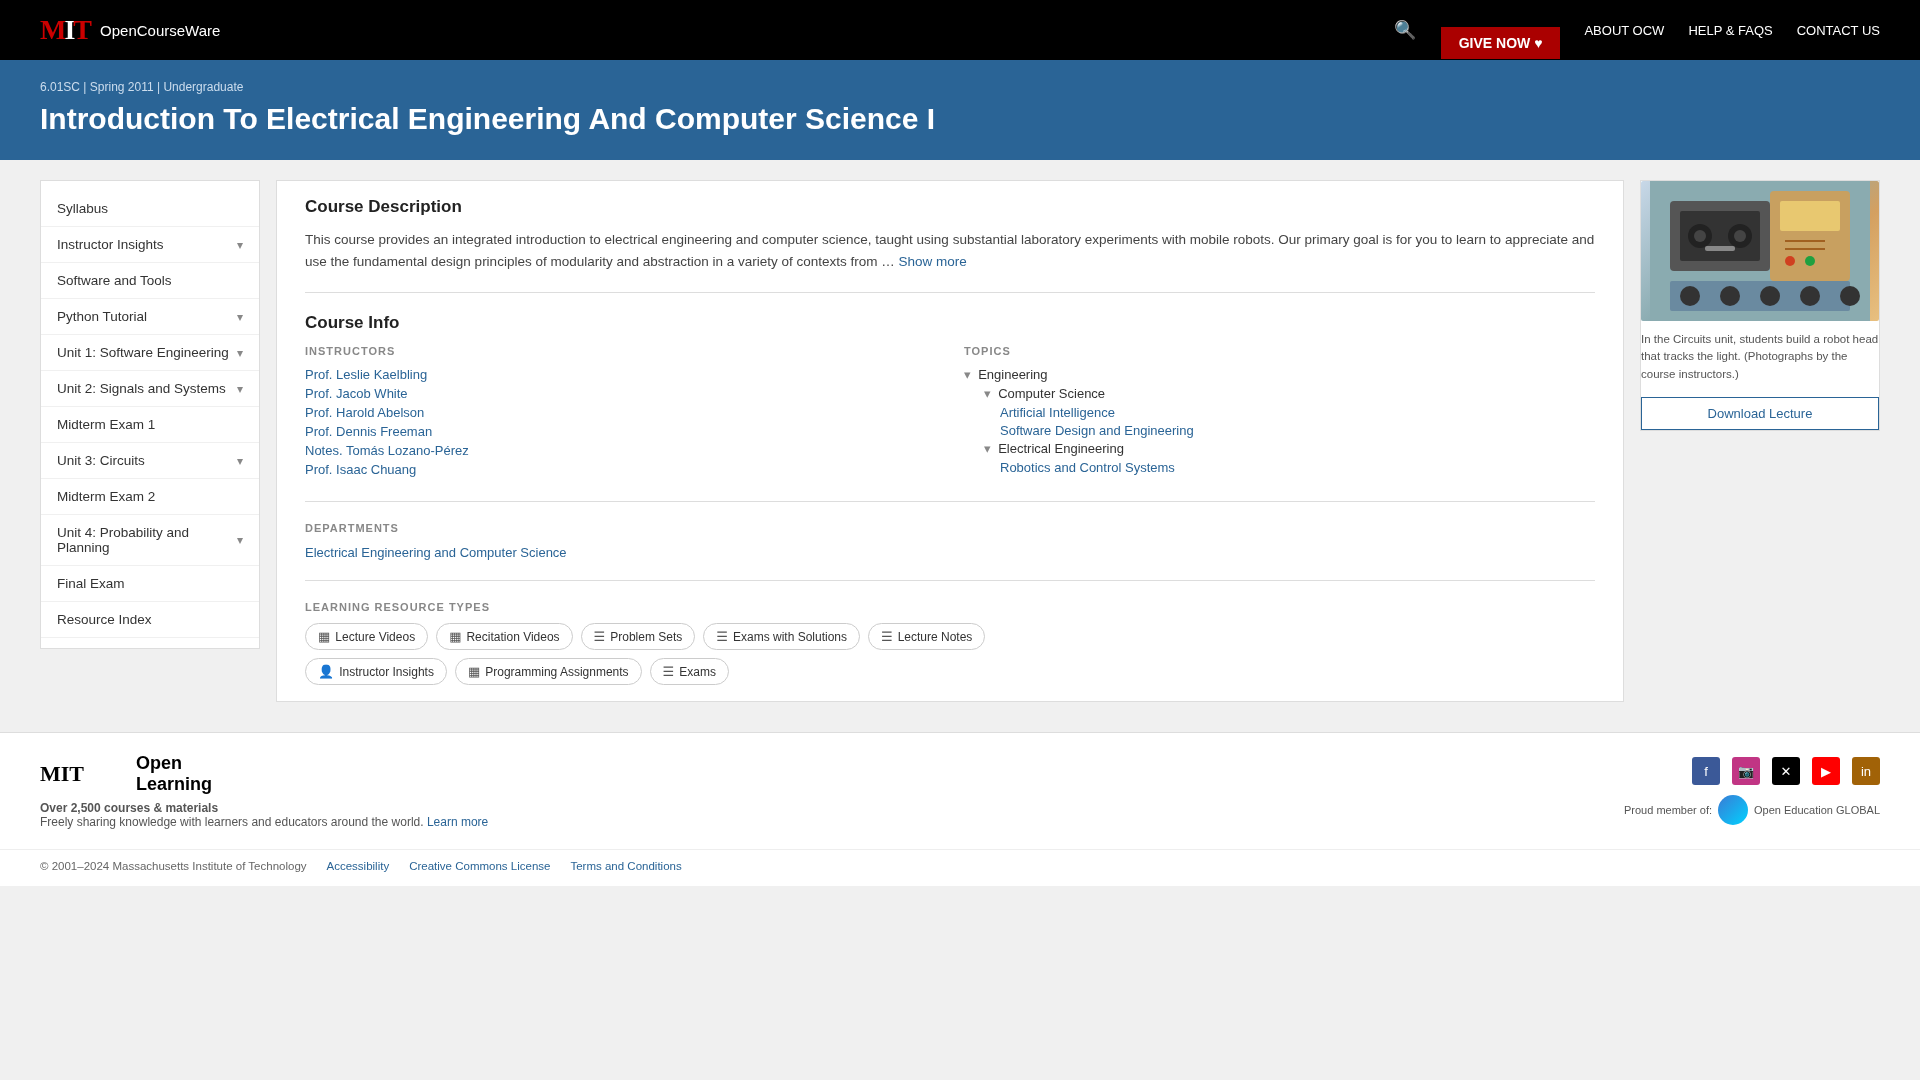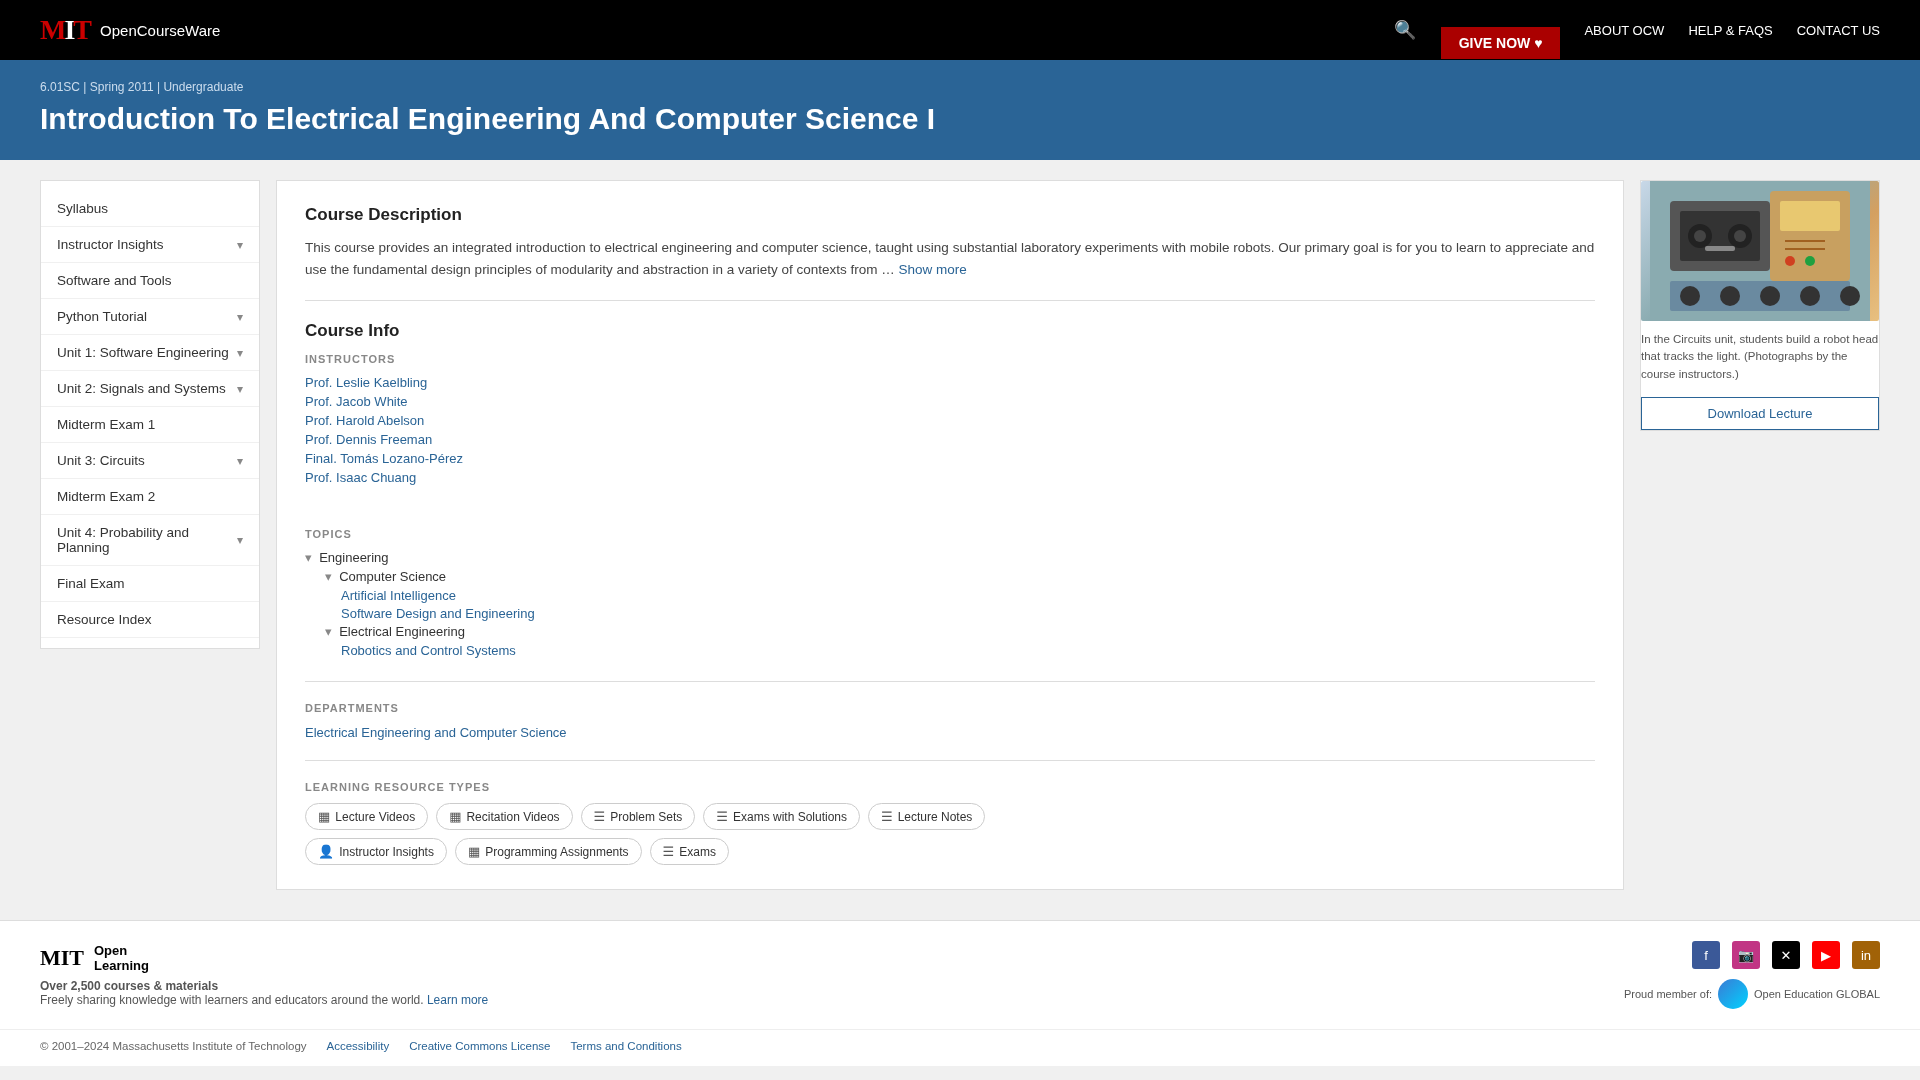--- a/index.html
+++ b/index.html
@@ -108,21 +108,21 @@
       border-bottom: 1px solid #f0f0f0;
     }
     .sidebar-item .chevron { color: #888; font-size: 12px; }
 
     
     .content {
       flex: 1;
       background: #fff;
       border: 1px solid #ddd;
       margin: 0 16px;
-      padding: 24px 28px;
+      padding: 16px 28px;
     }
 
     
     .right-panel {
       width: 240px;
       flex-shrink: 0;
       background: #fff;
       border: 1px solid #ddd;
     }
 
@@ -145,22 +145,21 @@
     }
     .show-more-link {
       color: #2a6496;
       cursor: pointer;
       text-decoration: none;
     }
 
     
     .course-info-grid {
       display: flex;
-      gap: 39px;
-      flex-direction: column;
+      gap: 28px;
     }
     .info-column { flex: 1; }
     .info-label {
       font-size: 11px;
       font-weight: bold;
       color: #888;
       letter-spacing: 1px;
       text-transform: uppercase;
       margin-bottom: 10px;
     }
@@ -272,23 +271,24 @@
       gap: 10px;
       margin-bottom: 6px;
     }
     .footer-mit-logo {
       font-family: 'Times New Roman', serif;
       font-size: 22px;
       font-weight: bold;
       color: #000;
     }
     .footer-open-learning {
-      font-size: 13px;
+      font-size: 18px;
       font-weight: bold;
       color: #000;
+      margin-left: 42px;
     }
     .footer-tagline { font-size: 12px; color: #555; }
     .footer-tagline a { color: #2a6496; text-decoration: none; }
     .footer-right {
       display: flex;
       flex-direction: column;
       align-items: flex-end;
       gap: 10px;
     }
     .social-icons {
@@ -418,21 +418,21 @@
     <h2 class="section-title">Course Info</h2>
 
     <div class="course-info-grid">
 
       <div class="info-column">
         <div class="info-label">INSTRUCTORS</div>
         <a class="instructor-link">Prof. Leslie Kaelbling</a>
         <a class="instructor-link">Prof. Jacob White</a>
         <a class="instructor-link">Prof. Harold Abelson</a>
         <a class="instructor-link">Prof. Dennis Freeman</a>
-        <a class="instructor-link">Final. Tomás Lozano-Pérez</a>
+        <a class="instructor-link">Notes. Tomás Lozano-Pérez</a>
         <a class="instructor-link">Prof. Isaac Chuang</a>
       </div>
 
       <div class="info-column">
         <div class="info-label">TOPICS</div>
         <div class="topic-category">
           <span class="topic-chevron">▾</span>
           <span>Engineering</span>
         </div>
         <div class="topic-sub">

